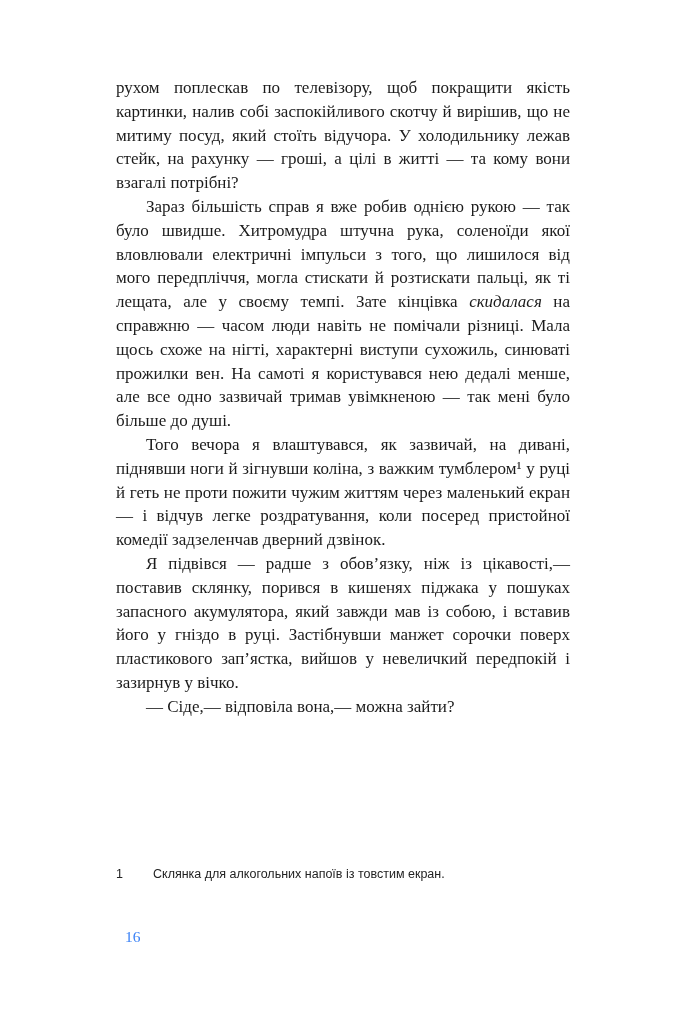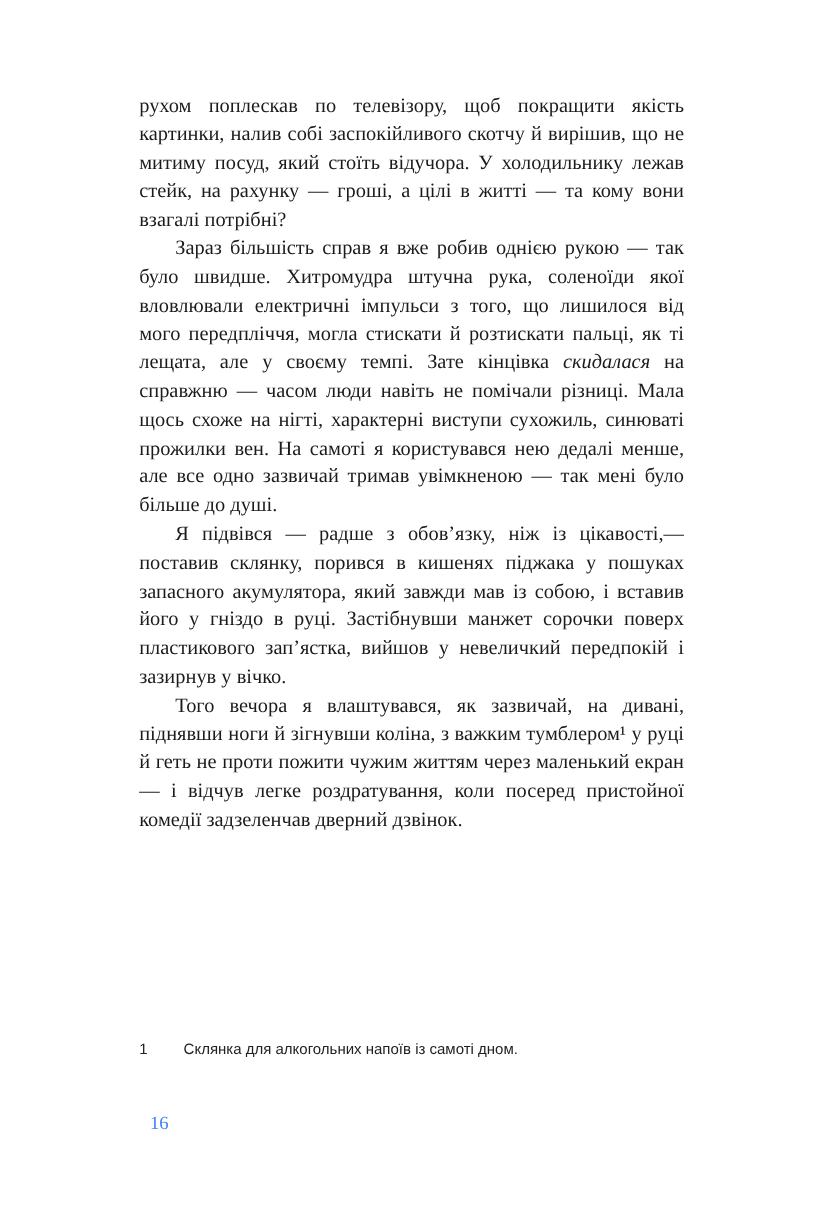--- a/index.html
+++ b/index.html
@@ -48,24 +48,25 @@
   }
 </style>
 </head>
 <body>
 
 <div class="page">
 
   <div class="text-block">
       <p class="para"><span>рухом поплескав по телевізору, щоб покращити якість картинки, налив собі заспокійливого скотчу й вирішив, що не митиму посуд, який стоїть відучора. У холодильнику лежав стейк, на рахунку — гроші, а цілі в житті — та кому вони взагалі потрібні?</span></p>
       <p class="para indent"><span>Зараз більшість справ я вже робив однією рукою — так було швидше. Хитромудра штучна рука, соленоїди якої вловлювали електричні імпульси з того, що лишилося від мого передпліччя, могла стискати й розтискати пальці, як ті лещата, але у своєму темпі. Зате кінцівка </span><em>скидалася</em><span> на справжню — часом люди навіть не помічали різниці. Мала щось схоже на нігті, характерні виступи сухожиль, синюваті прожилки вен. На самоті я користувався нею дедалі менше, але все одно зазвичай тримав увімкненою — так мені було більше до душі.</span></p>
+      <p class="para indent"><span>Того вечора я влаштувався, як зазвичай, на дивані, піднявши ноги й зігнувши коліна, з важким тумблером¹ у руці й геть не проти пожити чужим життям через маленький екран — і відчув легке роздратування, коли посеред пристойної комедії задзеленчав дверний дзвінок.</span></p>
       <p class="para indent"><span>Я підвівся — радше з обов’язку, ніж із цікавості,— поставив склянку, порився в кишенях піджака у пошуках запасного акумулятора, який завжди мав із собою, і вставив його у гніздо в руці. Застібнувши манжет сорочки поверх пластикового зап’ястка, вийшов у невеличкий передпокій і зазирнув у вічко.</span></p>
-      <p class="para indent"><span>Того вечора я влаштувався, як зазвичай, на дивані, піднявши ноги й зігнувши коліна, з важким тумблером¹ у руці й геть не проти пожити чужим життям через маленький екран — і відчув легке роздратування, коли посеред пристойної комедії задзеленчав дверний дзвінок.</span></p>
+      <p class="para indent"><span>— Сіде,— відповіла вона,— можна зайти?</span></p>
     </div>
 
   <div class="footnote">
     <span class="fn-num">1</span>
-    <span class="fn-text">Склянка для алкогольних напоїв із самоті дном.</span>
+    <span class="fn-text">Склянка для алкогольних напоїв із товстим екран.</span>
   </div>
 
   <div class="page-number">16</div>
 
 </div>
 
 </body></html>

